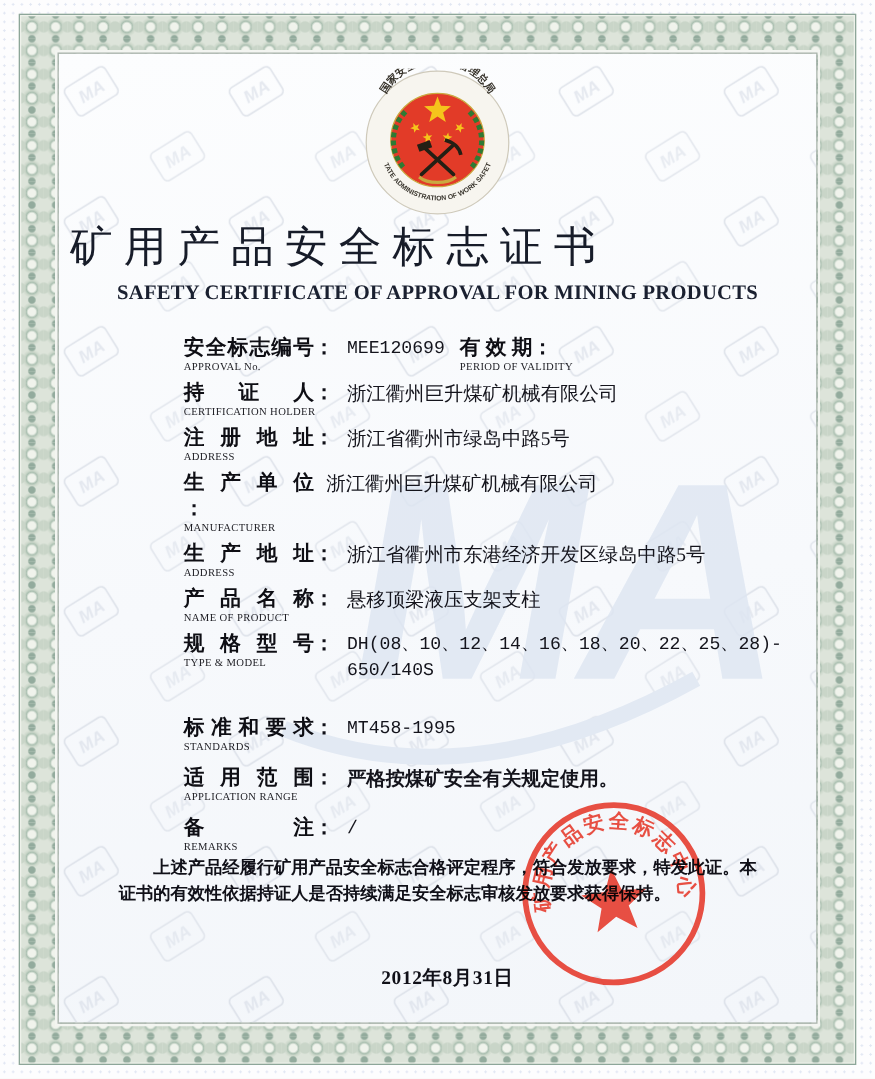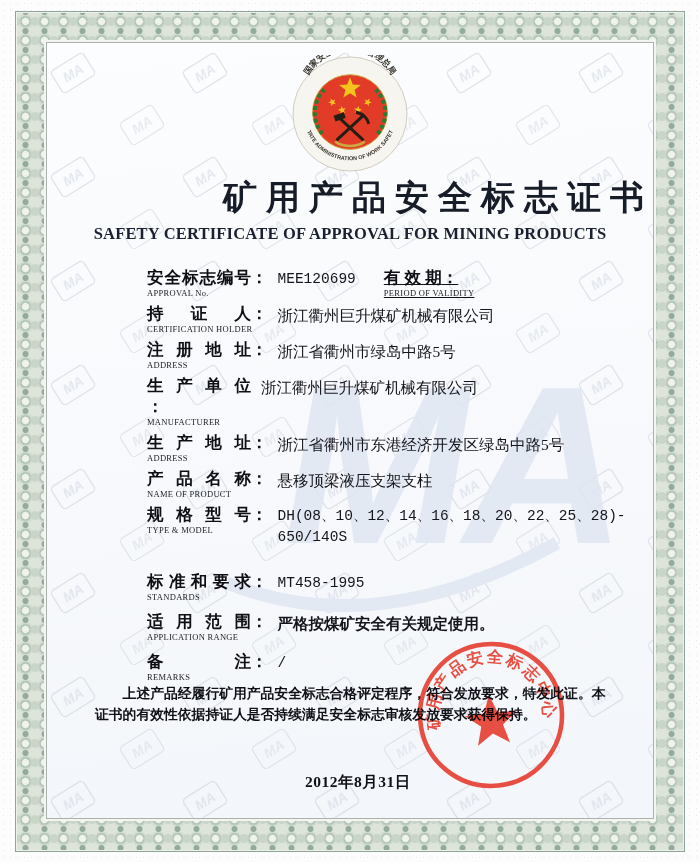--- a/index.html
+++ b/index.html
@@ -35,22 +35,22 @@
     background:linear-gradient(175deg,#fcfdfe 0%, #f7f9fc 55%, #f3f6fa 100%);
     border:1px solid #a9b3ac;
     box-shadow:0 0 0 2px #f3f5f1;
   }
   .wm-layer{position:absolute; inset:0; z-index:0;}
   .content{position:absolute; inset:0; z-index:1;}
 
   
   .emblem{position:absolute; top:12px; left:50%; transform:translateX(-50%);}
   .title-zh{
-    position:absolute; top:132px; width:100%; text-align:right;
-    font-size:34px; font-weight:700; color:#171c29;
+    position:absolute; top:132px; width:100%; text-align:left;
+    font-size:34px; font-weight:400; color:#171c29;
     letter-spacing:9px; padding-left:9px; box-sizing:border-box;
   }
   .title-en{
     position:absolute; top:181px; width:100%; text-align:center;
     font-size:16.5px; font-weight:700; color:#1a2030; letter-spacing:0.2px;
   }
 
   
   .fields{position:absolute; top:224px; left:100px; right:3px; color:#101018;}
   .row{display:flex; align-items:flex-start; margin-bottom:5px;}
@@ -61,21 +61,21 @@
     text-align:justify; text-align-last:justify; color:#0e0e14;
   }
   .lz.narrow{width:58px;}
   .colon{font-size:16.5px; font-weight:700; line-height:21px;}
   .le{font-size:8.5px; letter-spacing:0.3px; color:#1c1c22; line-height:10px; white-space:nowrap;}
   .val{
     margin-left:10px; padding-top:2px; font-size:15.5px; line-height:21px;
     color:#14141c; white-space:pre-line;
   }
   .val.mono{font-family:"Liberation Mono", monospace; font-size:14.5px;}
-  .pair2{margin-left:28px; display:flex; align-items:center;text-decoration:underline;}
+  .pair2{margin-left:12px; display:flex; align-items:center;}
 
   
   .statement{
     position:absolute; left:48px; top:640px; width:522px;
     font-size:13.8px; line-height:1.55; color:#101018;
     text-indent:2em; font-weight:600;
   }
   .issued{position:absolute; left:292px; top:692px; text-align:center; color:#101018;}
   .issued .zh{font-size:17px; font-weight:700; letter-spacing:2px;}
   .issued .en{font-size:10px; font-weight:700; letter-spacing:0.5px; margin-top:1px;}

